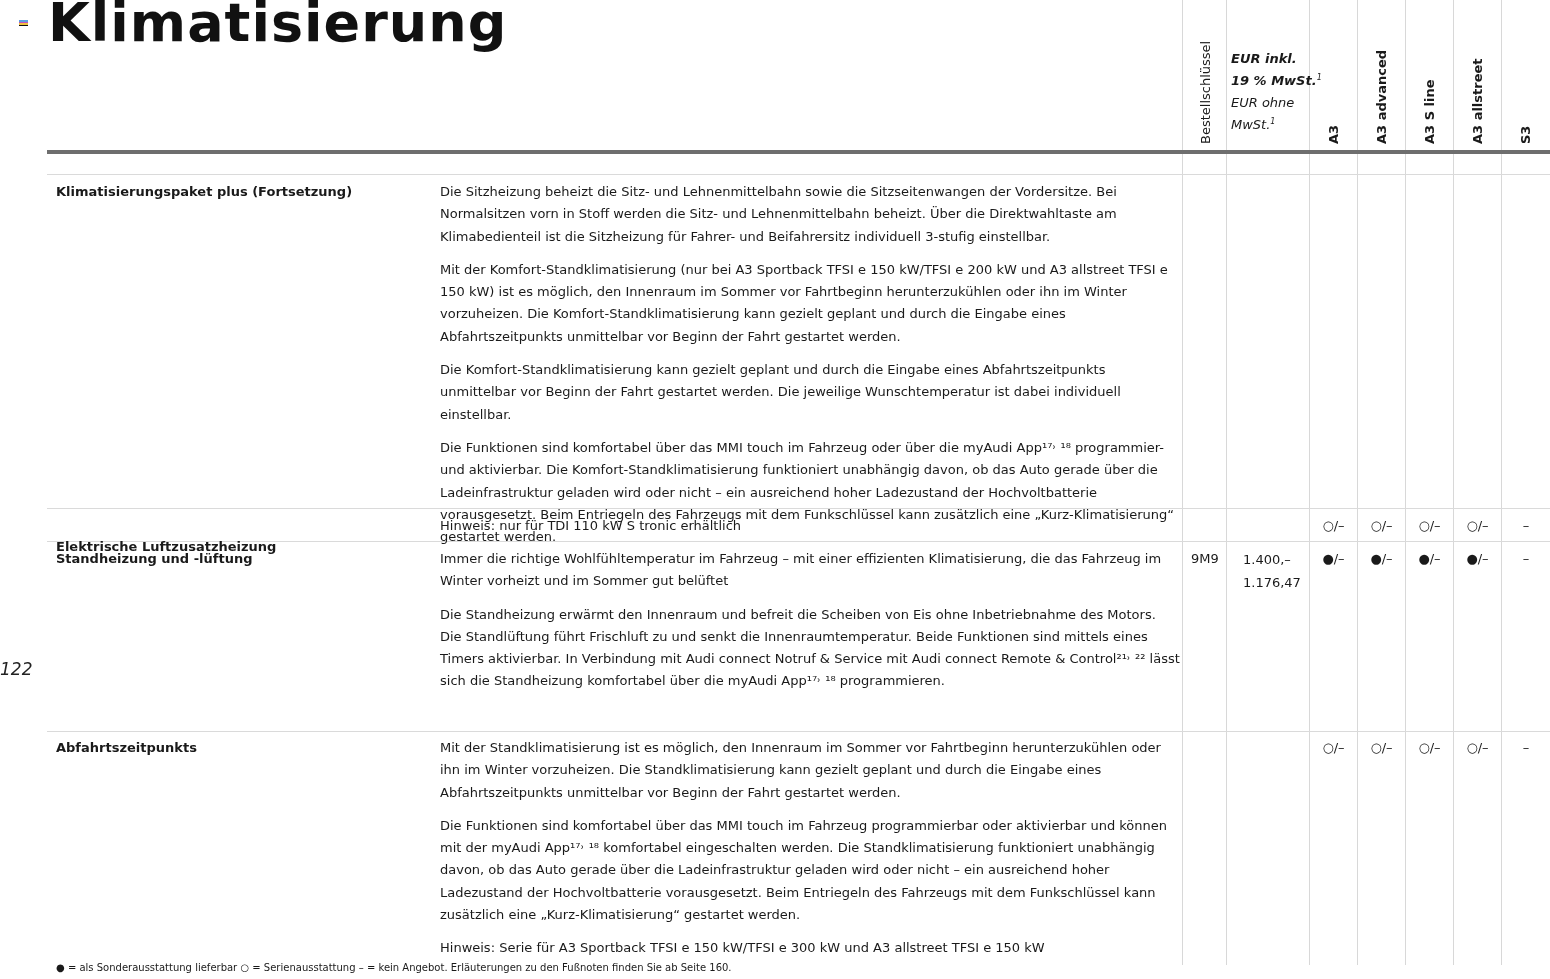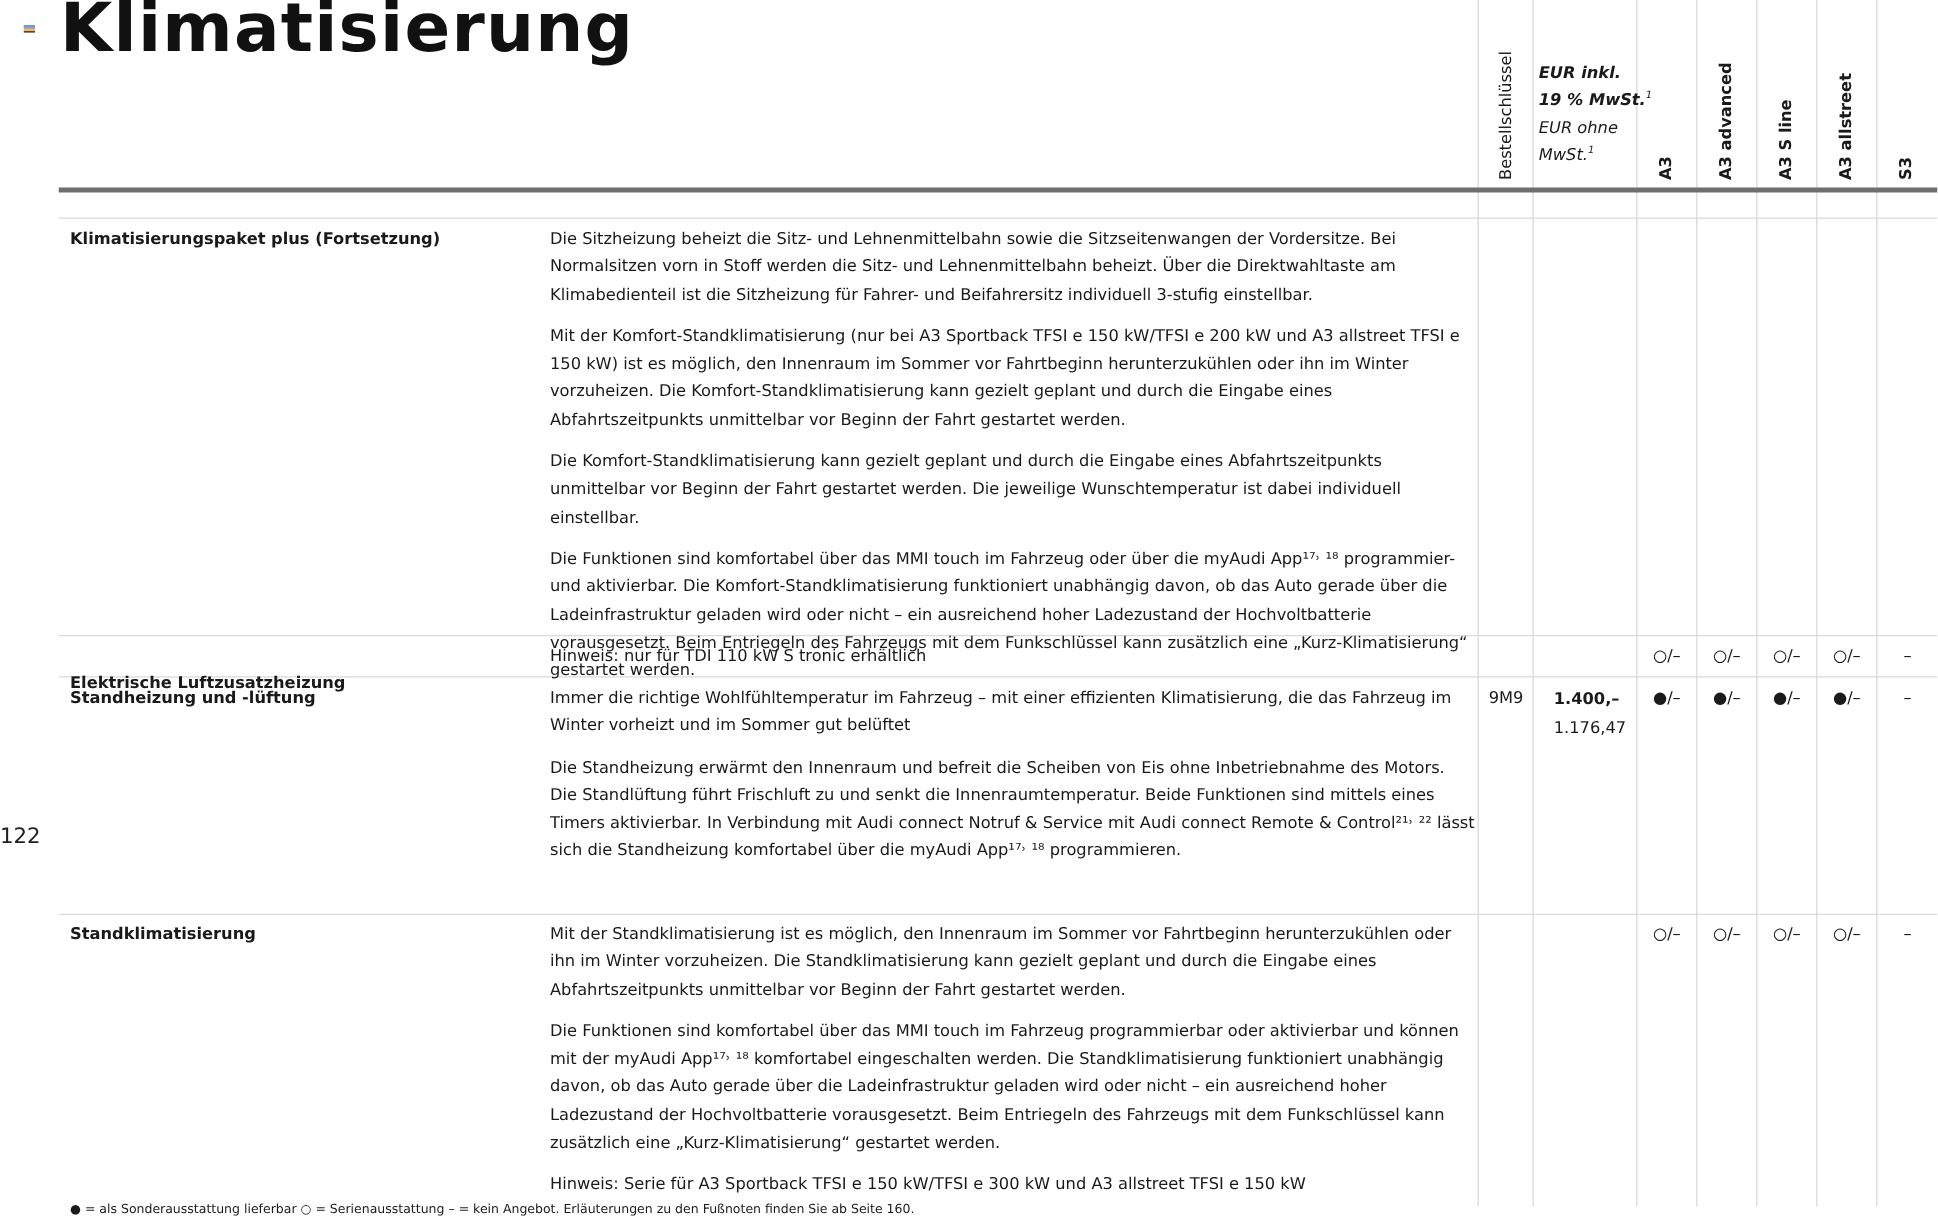--- a/index.html
+++ b/index.html
@@ -2,21 +2,21 @@
 <html><head>
 <meta charset="utf-8">
 <style>
   html, body { margin:0; padding:0; background:#ffffff; }
   body { width:1550px; height:979px; position:relative; overflow:hidden;
          font-family:"DejaVu Sans", sans-serif; color:#1a1a1a; }
   .color-mark { position:absolute; left:19px; top:20px; width:9px; height:7px; }
   .color-mark span { display:block; height:1.5px; }
   .page-title { position:absolute; left:48px; top:-12px; font-family:"DejaVu Sans", sans-serif;
                 font-size:54px; font-weight:bold; letter-spacing:1px; color:#111; margin:0; line-height:70px; }
-  .page-number { position:absolute; left:0; top:659px; font-size:17px; color:#222; }
+  .page-number { position:absolute; left:0; top:659px; font-size:17px; color:#222;font-style:italic; }
   .thick-rule { position:absolute; left:47px; top:150px; width:1503px; height:4px; background:#6e6e6e; }
   .vline { position:absolute; width:1px; background:#d8d8d8; top:0; height:965px; }
   .hline { position:absolute; left:47px; width:1503px; height:1px; background:#dadada; }
   .col-header-rot { position:absolute; transform:rotate(-90deg); transform-origin:left top;
                     font-size:13px; white-space:nowrap; font-weight:bold; }
   .col-header-rot.normal { font-weight:normal; }
   .price-head { position:absolute; left:1231px; top:48px; font-size:13px; line-height:22px;font-style:italic; }
   .price-head b { font-weight:bold; }
   sup { font-size:8px; vertical-align:super; line-height:0; }
   .feature-name { position:absolute; left:56px; font-size:13px; font-weight:bold; }
@@ -91,32 +91,32 @@
 </div>
 
 <div>
   <div class="feature-name" style="top:551px">Standheizung und -lüftung</div>
   <div class="desc" style="top:548px">
     <p>Immer die richtige Wohlfühltemperatur im Fahrzeug – mit einer effizienten Klimatisierung, die das Fahrzeug im Winter vorheizt und im Sommer gut belüftet</p>
     <p>Die Standheizung erwärmt den Innenraum und befreit die Scheiben von Eis ohne Inbetriebnahme des Motors. Die Standlüftung führt Frischluft zu und senkt die Innenraumtemperatur. Beide Funktionen sind mittels eines Timers aktivierbar. In Verbindung mit Audi connect Notruf &amp; Service mit Audi connect Remote &amp; Control²¹˒ ²² lässt sich die Standheizung komfortabel über die myAudi App¹⁷˒ ¹⁸ programmieren.</p>
   </div>
   <div class="code" style="top:551px">9M9</div>
   <div class="price" style="top:548px">
-    <div style="font-weight:bold">1.400,–</div>
+    <div style="font-weight:normal">1.400,–</div>
     <div>1.176,47</div>
   </div>
   <div class="cell" style="left:1310px; width:47px; top:551px">●/–</div>
   <div class="cell" style="left:1358px; width:47px; top:551px">●/–</div>
   <div class="cell" style="left:1406px; width:47px; top:551px">●/–</div>
   <div class="cell" style="left:1454px; width:47px; top:551px">●/–</div>
   <div class="cell" style="left:1502px; width:48px; top:551px">–</div>
 </div>
 
 <div>
-  <div class="feature-name" style="top:740px">Standklimatisierung</div>
+  <div class="feature-name" style="top:740px">Abfahrtszeitpunkts</div>
   <div class="desc" style="top:737px">
     <p>Mit der Standklimatisierung ist es möglich, den Innenraum im Sommer vor Fahrtbeginn herunterzukühlen oder ihn im Winter vorzuheizen. Die Standklimatisierung kann gezielt geplant und durch die Eingabe eines Abfahrtszeitpunkts unmittelbar vor Beginn der Fahrt gestartet werden.</p>
     <p>Die Funktionen sind komfortabel über das MMI touch im Fahrzeug programmierbar oder aktivierbar und können mit der myAudi App¹⁷˒ ¹⁸ komfortabel eingeschalten werden. Die Standklimatisierung funktioniert unabhängig davon, ob das Auto gerade über die Ladeinfrastruktur geladen wird oder nicht – ein ausreichend hoher Ladezustand der Hochvoltbatterie vorausgesetzt. Beim Entriegeln des Fahrzeugs mit dem Funkschlüssel kann zusätzlich eine „Kurz-Klimatisierung“ gestartet werden.</p>
     <p>Hinweis: Serie für A3 Sportback TFSI e 150 kW/TFSI e 300 kW und A3 allstreet TFSI e 150 kW</p>
   </div>
   <div class="cell" style="left:1310px; width:47px; top:740px">○/–</div>
   <div class="cell" style="left:1358px; width:47px; top:740px">○/–</div>
   <div class="cell" style="left:1406px; width:47px; top:740px">○/–</div>
   <div class="cell" style="left:1454px; width:47px; top:740px">○/–</div>
   <div class="cell" style="left:1502px; width:48px; top:740px">–</div>

